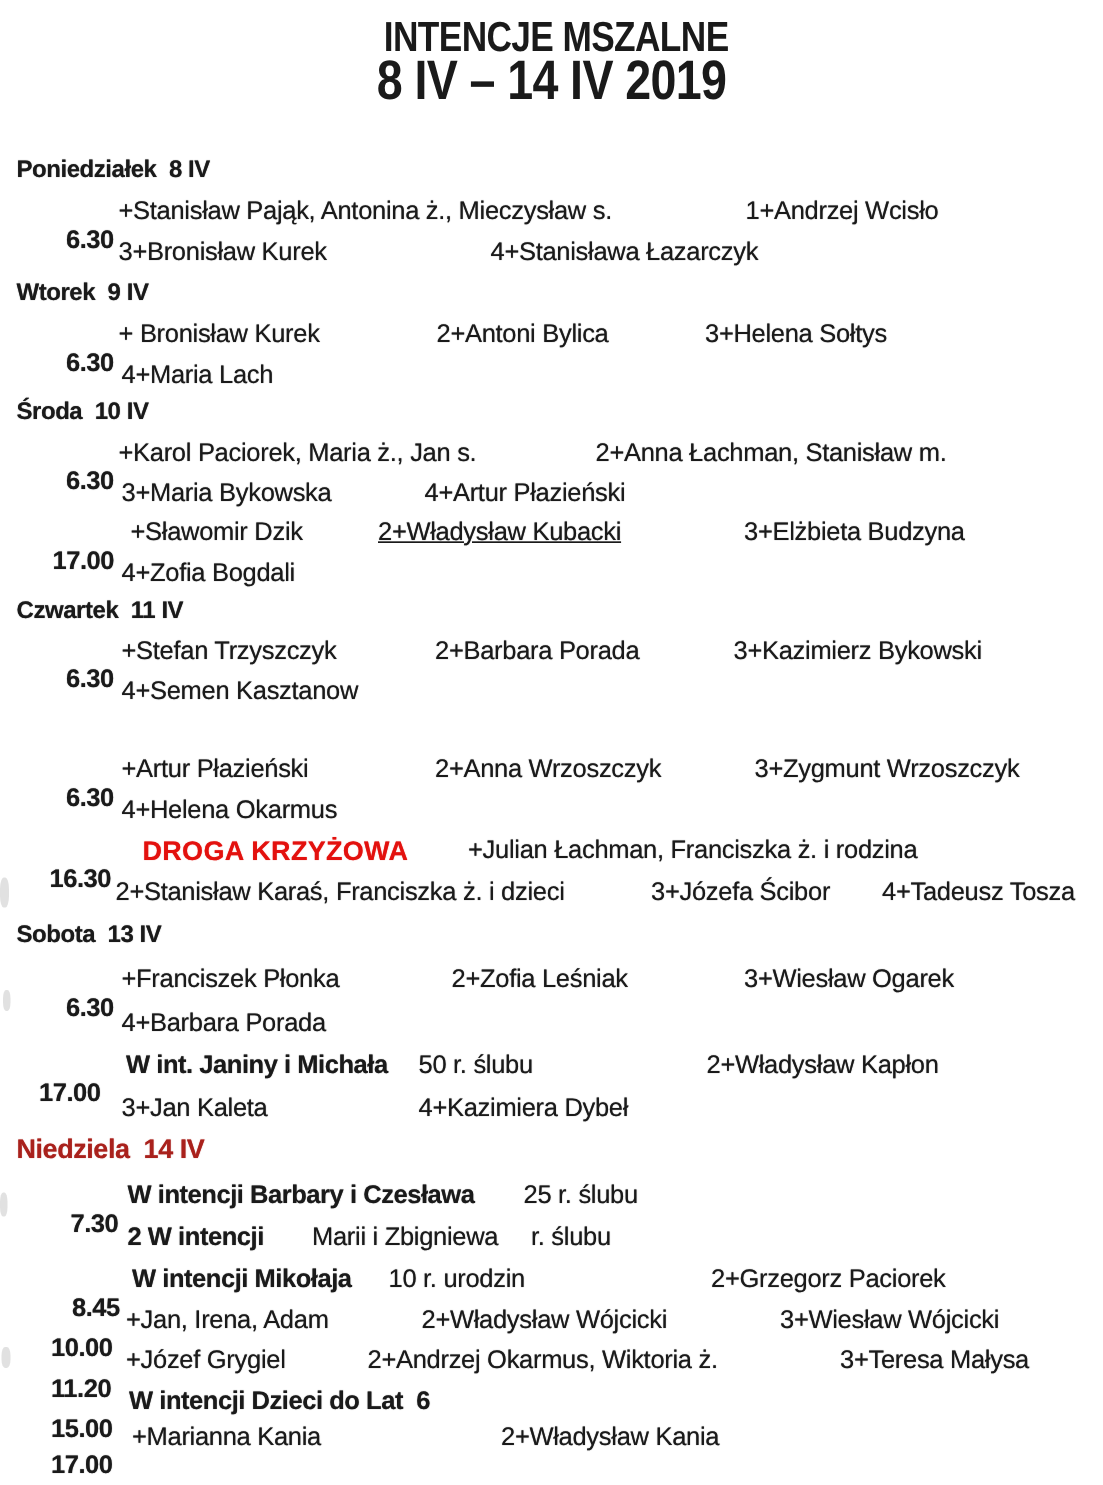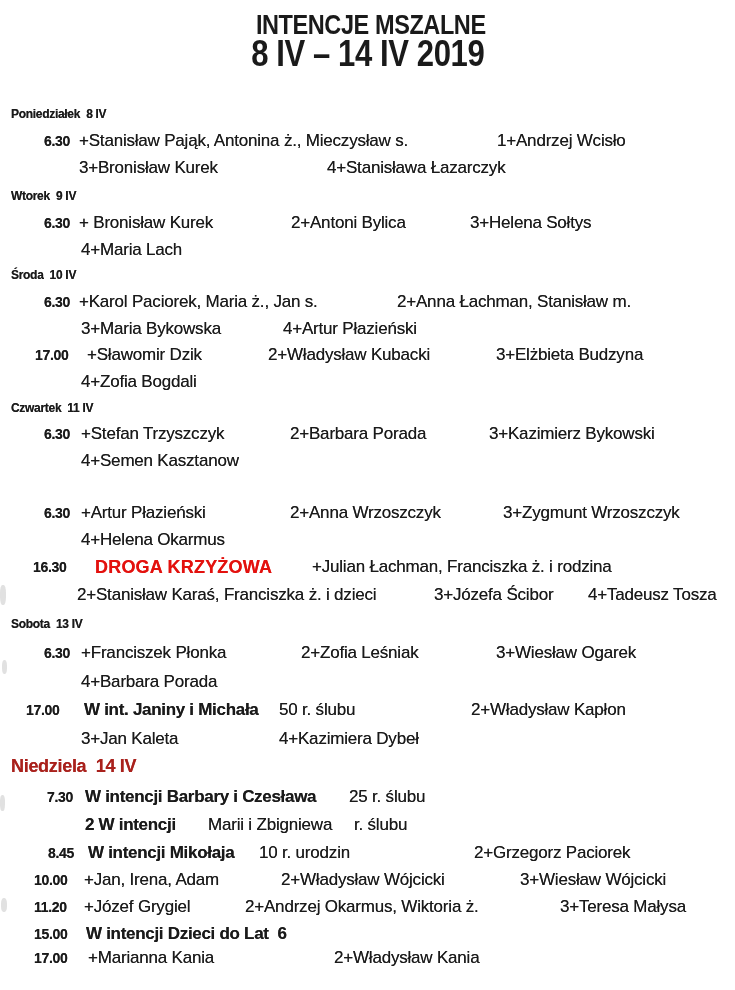--- a/index.html
+++ b/index.html
@@ -57,35 +57,36 @@
     height: 24px;
   }
   .seg {
     position: absolute;
     top: 0;
     white-space: pre;
     line-height: 22px;
     text-shadow: 0 0 0.6px rgba(20,20,20,0.75);
   }
   .seg-day {
-    font-size: 12px;
+    font-size: 16px;
     font-weight: bold;
     letter-spacing: -0.3px;
   }
   .seg-dayred {
     font-size: 18px;
     font-weight: bold;
     letter-spacing: -0.3px;
     color: var(--sunday-red, #a9211c);
     text-shadow: 0 0 0.6px rgba(169,33,28,0.75);
   }
   .seg-time {
-    font-size: 14px;
-    font-weight: bold;
-    letter-spacing: -0.3px;
+    font-size: 17px;
+    font-weight: bold;
+    letter-spacing: -0.3px;
+    margin-top: 19px;
   }
   .seg-body {
     font-size: 17px;
     letter-spacing: -0.2px;
   }
   .seg-bold {
     font-size: 17px;
     font-weight: bold;
     letter-spacing: -0.3px;
   }
@@ -142,21 +143,21 @@
         <span class="seg seg-body" style="left: 79px;">+Karol Paciorek, Maria ż., Jan s.</span>
         <span class="seg seg-body" style="left: 397px;">2+Anna Łachman, Stanisław m.</span>
       </div>
       <div class="line" style="top: 318px;">
         <span class="seg seg-body" style="left: 81px;">3+Maria Bykowska</span>
         <span class="seg seg-body" style="left: 283px;">4+Artur Płazieński</span>
       </div>
       <div class="line" style="top: 344px;">
         <span class="seg seg-time" style="left: 35px;">17.00</span>
         <span class="seg seg-body" style="left: 87px;">+Sławomir Dzik</span>
-        <span class="seg seg-body" style="left: 268px;">2+Władysław Kubacki</span>
+        <span class="seg seg-body" style="left: 252px; text-decoration: underline;">2+Władysław Kubacki</span>
         <span class="seg seg-body" style="left: 496px;">3+Elżbieta Budzyna</span>
       </div>
       <div class="line" style="top: 371px;">
         <span class="seg seg-body" style="left: 81px;">4+Zofia Bogdali</span>
       </div>
       <div class="line" style="top: 397px;">
         <span class="seg seg-day" style="left: 11px;">Czwartek  11 IV</span>
       </div>
       <div class="line" style="top: 423px;">
         <span class="seg seg-time" style="left: 44px;">6.30</span>

